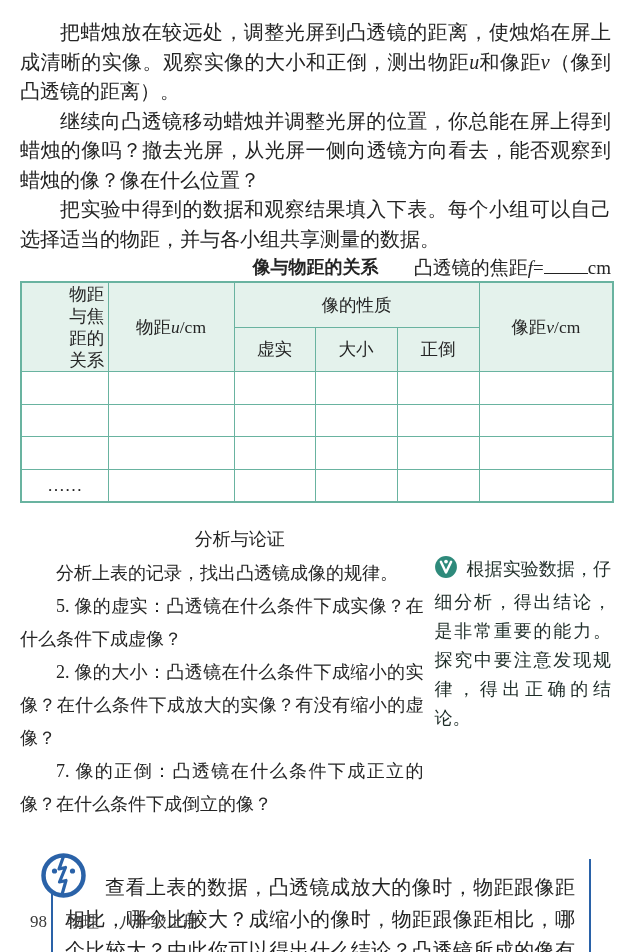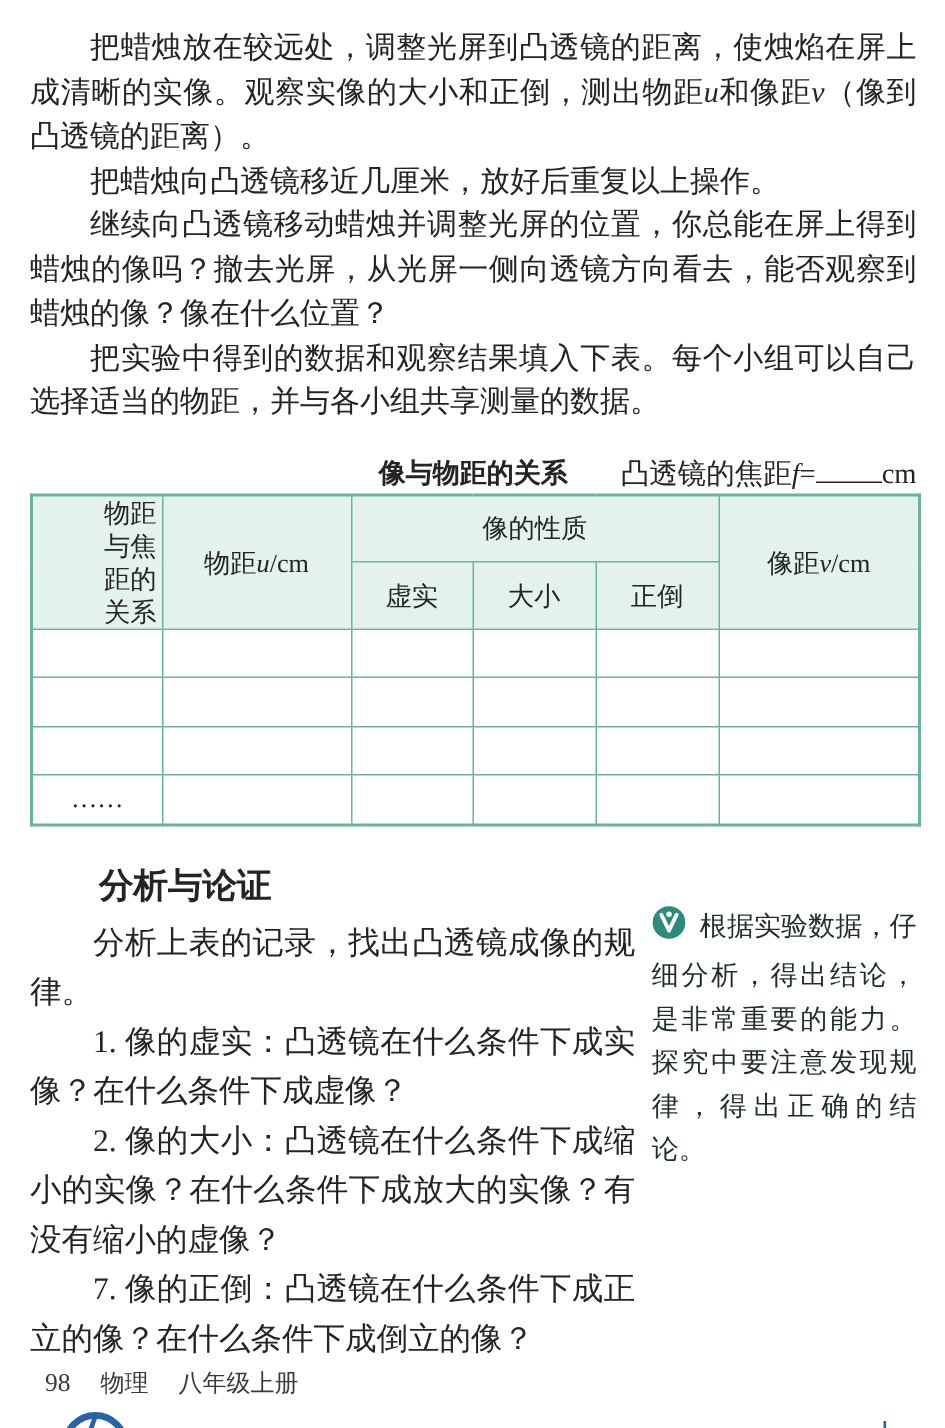--- a/index.html
+++ b/index.html
@@ -20,21 +20,21 @@
     text-align: justify;
     text-indent: 2em;
     margin: 0;
   }
   .ivar { font-style: italic; font-family: "Liberation Serif", serif; }
 
   
   .table-caption {
     position: relative;
     height: 26px;
-    margin-top: 19px;
+    margin-top: 1px;
   }
   .table-title {
     position: absolute;
     left: 50%; transform: translateX(-50%);
     font-family: "DejaVu Sans", "Liberation Sans", sans-serif;
     font-weight: 700;
     font-size: 18px;
     white-space: nowrap;
   }
   .focal {
@@ -68,26 +68,27 @@
   table.exp { border: 2.4px solid #69b3a0; }
   table.exp thead th { background: #e4f2ec; height: 31px; }
   table.exp tbody td { background: #ffffff; height: 31.5px; }
   .two-line { line-height: 22px; padding-left: 44px; }
 
   
   .analysis-row { display: flex; margin-top: 24px; }
   .analysis-left { width: 416px; }
   .analysis-heading {
     font-family: "DejaVu Sans", "Liberation Sans", sans-serif;
-    font-weight: 700;
-    font-size: 23px;
+    font-weight: 400;
+    font-size: 18px;
     margin: 0 0 6px 0;
     text-indent: 2em;
-  }
-  .analysis-left .para { font-size: 21px; line-height: 33px; }
+    text-align: center;
+  }
+  .analysis-left .para { font-size: 18px; line-height: 33px; }
 
   .side-note {
     width: 182px;
     margin-left: 11px;
     margin-top: 28px;
     font-size: 18px;
     line-height: 29px;
     text-align: justify;
     color: #1f2d28;
   }
@@ -143,21 +144,20 @@
   .footer .pageno { font-size: 17px; }
 </style>
 </head>
 <body>
 
 <div class="page">
   <div class="content">
 
     <p class="para"><span>把蜡烛放在较远处，调整光屏到凸透镜的距离，使烛焰在屏上成清晰的实像。观察实像的大小和正倒，测出物距</span><span class="ivar">u</span><span>和像距</span><span class="ivar">v</span><span>（像到凸透镜的距离）。</span></p>
 
-    <p class="para">把蜡烛向凸透镜移近几厘米，放好后重复以上操作。</p>
     <p class="para">继续向凸透镜移动蜡烛并调整光屏的位置，你总能在屏上得到蜡烛的像吗？撤去光屏，从光屏一侧向透镜方向看去，能否观察到蜡烛的像？像在什么位置？</p>
     <p class="para">把实验中得到的数据和观察结果填入下表。每个小组可以自己选择适当的物距，并与各小组共享测量的数据。</p>
 
     <div class="table-caption">
       <span class="table-title">像与物距的关系</span>
       <span class="focal"><span>凸透镜的焦距</span><span class="ivar">f</span><span>=</span><span class="blank-line"></span><span>cm</span></span>
     </div>
 
     <table class="exp">
       <colgroup>
@@ -217,21 +217,21 @@
             <td></td>
             <td></td>
           </tr>
       </tbody>
     </table>
 
     <div class="analysis-row">
       <div class="analysis-left">
         <p class="analysis-heading">分析与论证</p>
         <p class="para">分析上表的记录，找出凸透镜成像的规律。</p>
-        <p class="para">1. 像的虚实：凸透镜在什么条件下成实像？在什么条件下成虚像？</p>
+        <p class="para">5. 像的虚实：凸透镜在什么条件下成实像？在什么条件下成虚像？</p>
         <p class="para">2. 像的大小：凸透镜在什么条件下成缩小的实像？在什么条件下成放大的实像？有没有缩小的虚像？</p>
         <p class="para">7. 像的正倒：凸透镜在什么条件下成正立的像？在什么条件下成倒立的像？</p>
       </div>
       <div class="side-note">
         <span class="note-icon">
           <svg width="24" height="24" viewBox="0 0 22 22">
             <circle cx="11" cy="11" r="10" fill="#2e8a7b"></circle>
             <path d="M6.3 6.2 L11 16 L15.7 6.2" stroke="#ffffff" stroke-width="2.3" fill="none" stroke-linecap="round" stroke-linejoin="round"></path>
             <circle cx="11" cy="6" r="1.7" fill="#ffffff"></circle>
           </svg>

